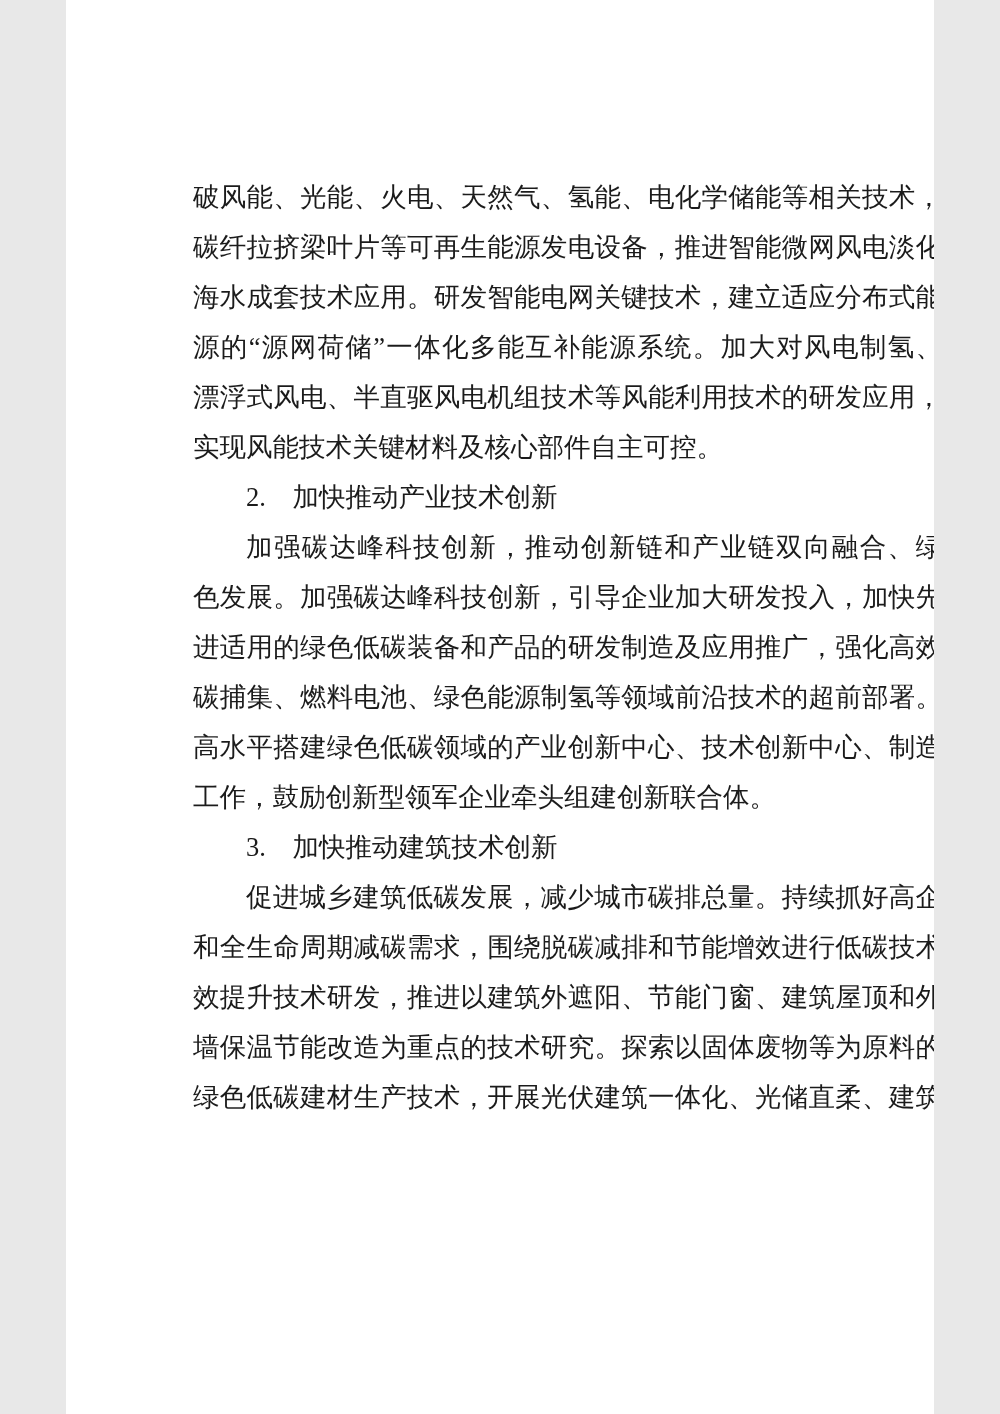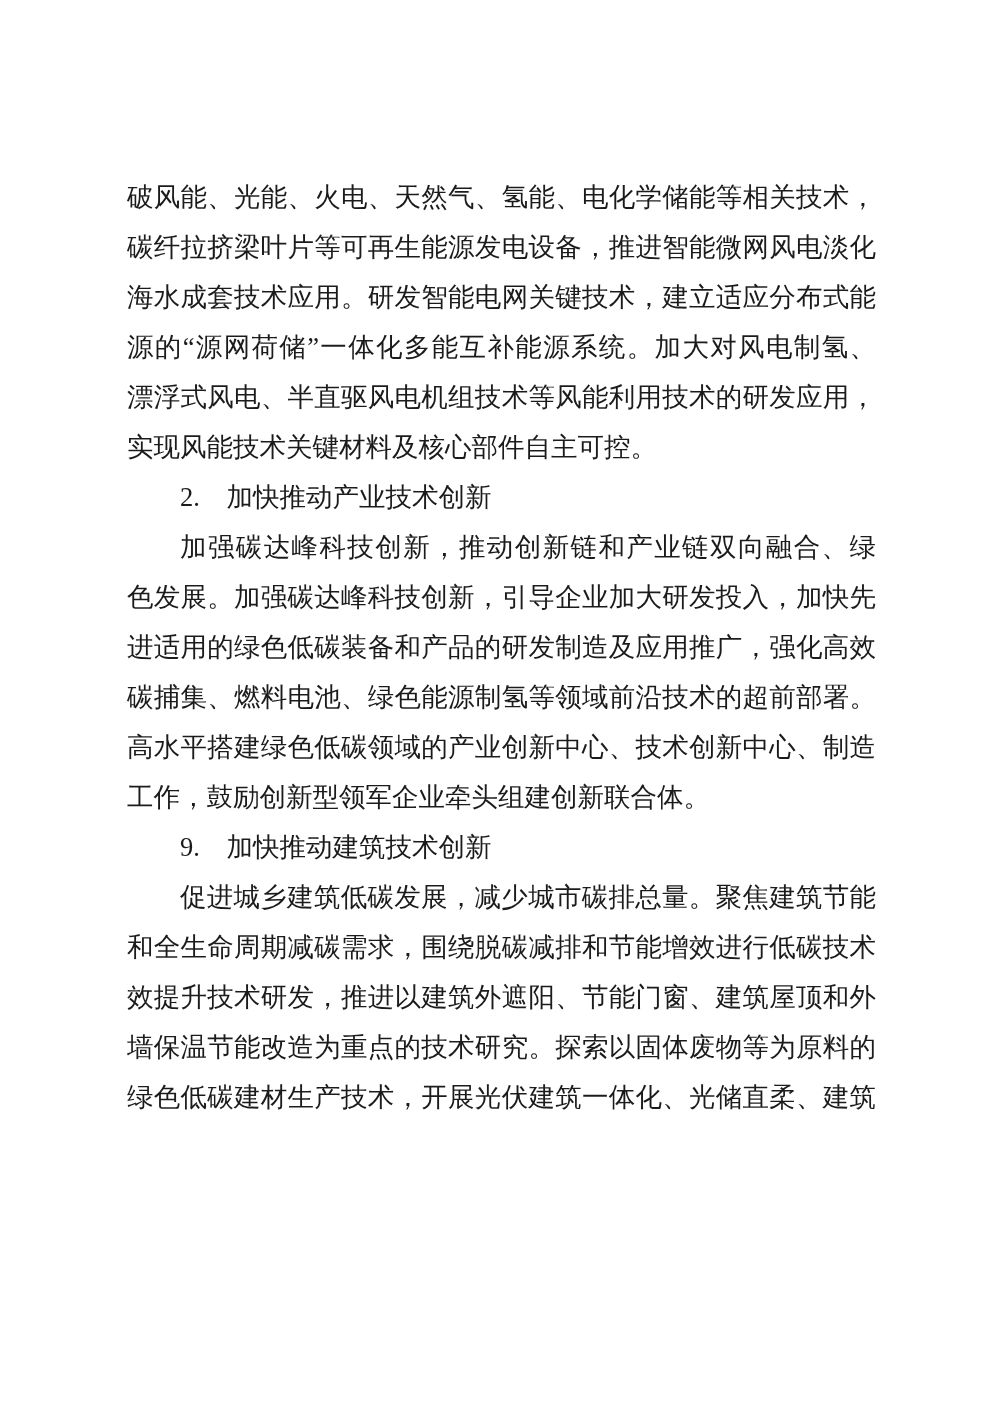--- a/index.html
+++ b/index.html
@@ -2,21 +2,21 @@
 <html><head>
 <meta charset="utf-8">
 <style>
   html, body {
     margin: 0;
     padding: 0;
     background: #e8e8e8;
   }
   .page {
     position: relative;
-    width: 1000px;
+    width: 868px;
     height: 1414px;
     margin: 0 auto;
     background: #ffffff;
     overflow: hidden;
     font-family: "Liberation Serif", "DejaVu Serif", serif;
   }
   .doc-body {
     position: absolute;
     left: 127px;
     top: 172px;
@@ -58,20 +58,20 @@
       <div class="line">源的“源网荷储”一体化多能互补能源系统。加大对风电制氢、</div>
       <div class="line">漂浮式风电、半直驱风电机组技术等风能利用技术的研发应用，</div>
       <div class="line last">实现风能技术关键材料及核心部件自主可控。</div>
       <div class="line heading">2.　加快推动产业技术创新</div>
       <div class="line indent">加强碳达峰科技创新，推动创新链和产业链双向融合、绿</div>
       <div class="line">色发展。加强碳达峰科技创新，引导企业加大研发投入，加快先</div>
       <div class="line">进适用的绿色低碳装备和产品的研发制造及应用推广，强化高效</div>
       <div class="line">碳捕集、燃料电池、绿色能源制氢等领域前沿技术的超前部署。</div>
       <div class="line">高水平搭建绿色低碳领域的产业创新中心、技术创新中心、制造</div>
       <div class="line last">工作，鼓励创新型领军企业牵头组建创新联合体。</div>
-      <div class="line heading">9.　加快推动建筑技术创新</div>
-      <div class="line indent">促进城乡建筑低碳发展，减少城市碳排总量。聚焦建筑节能</div>
+      <div class="line heading">3.　加快推动建筑技术创新</div>
+      <div class="line indent">促进城乡建筑低碳发展，减少城市碳排总量。持续抓好高企</div>
       <div class="line">和全生命周期减碳需求，围绕脱碳减排和节能增效进行低碳技术</div>
       <div class="line">效提升技术研发，推进以建筑外遮阳、节能门窗、建筑屋顶和外</div>
       <div class="line">墙保温节能改造为重点的技术研究。探索以固体废物等为原料的</div>
       <div class="line">绿色低碳建材生产技术，开展光伏建筑一体化、光储直柔、建筑</div>
     </div>
 </div>
 
 </body></html>

